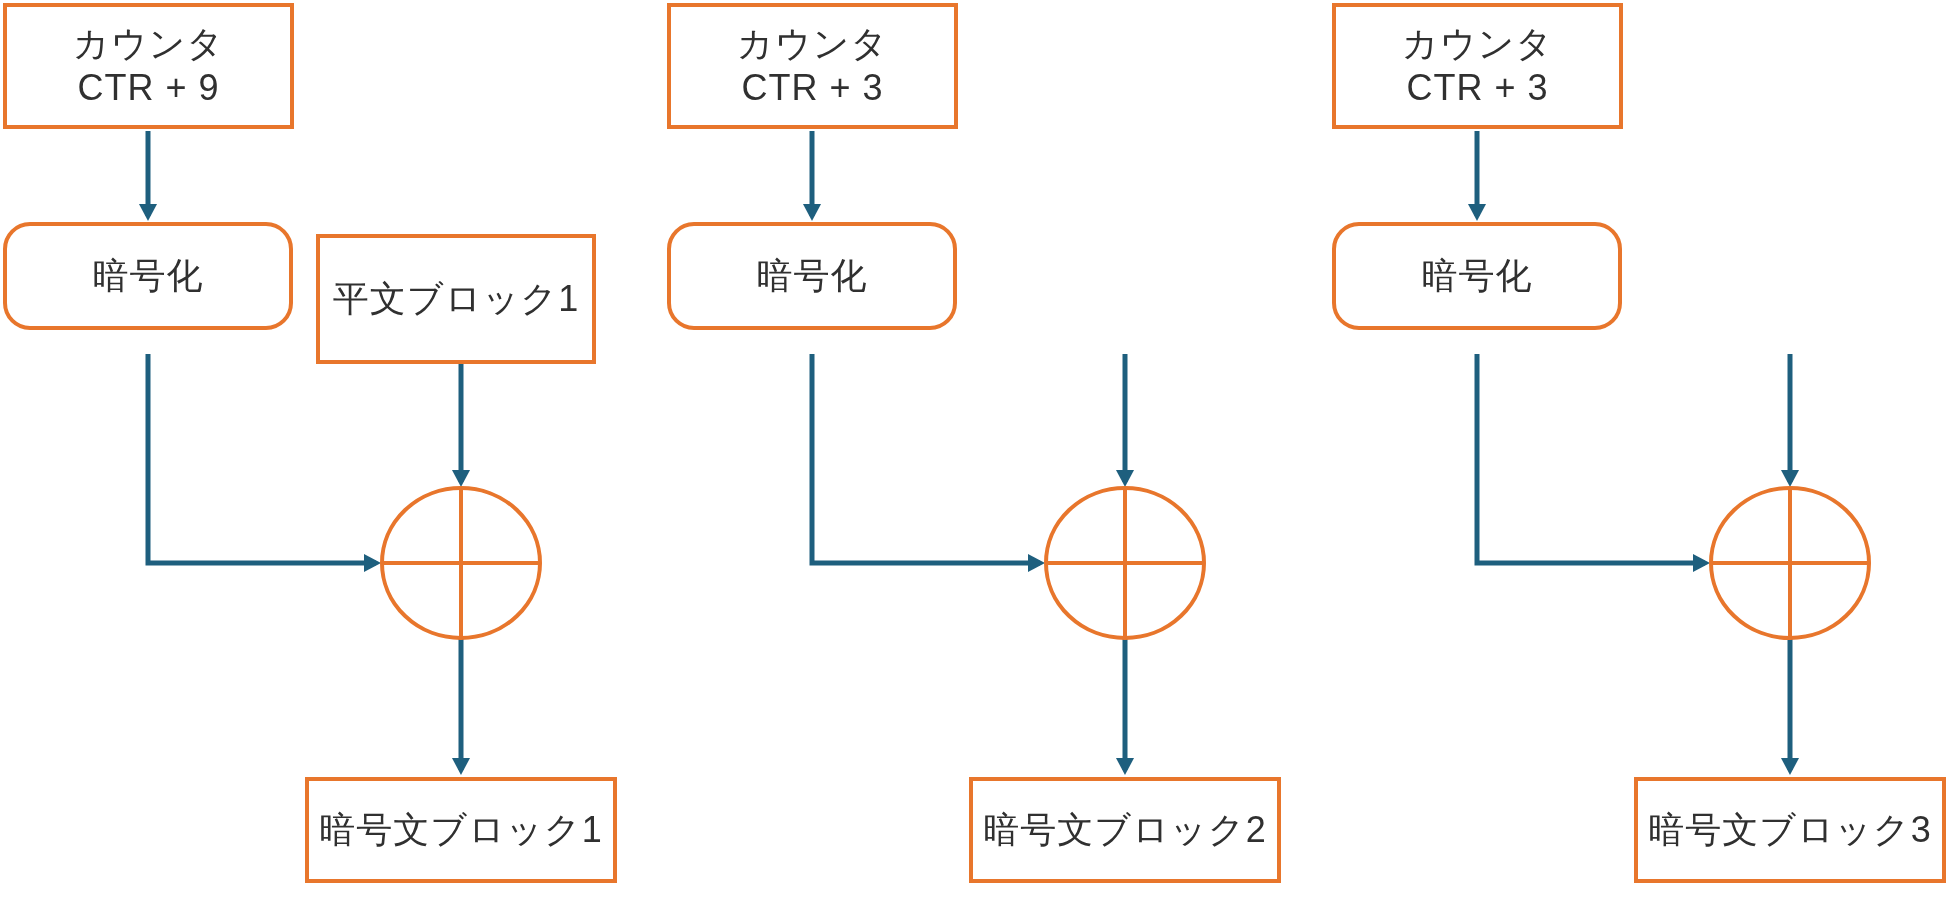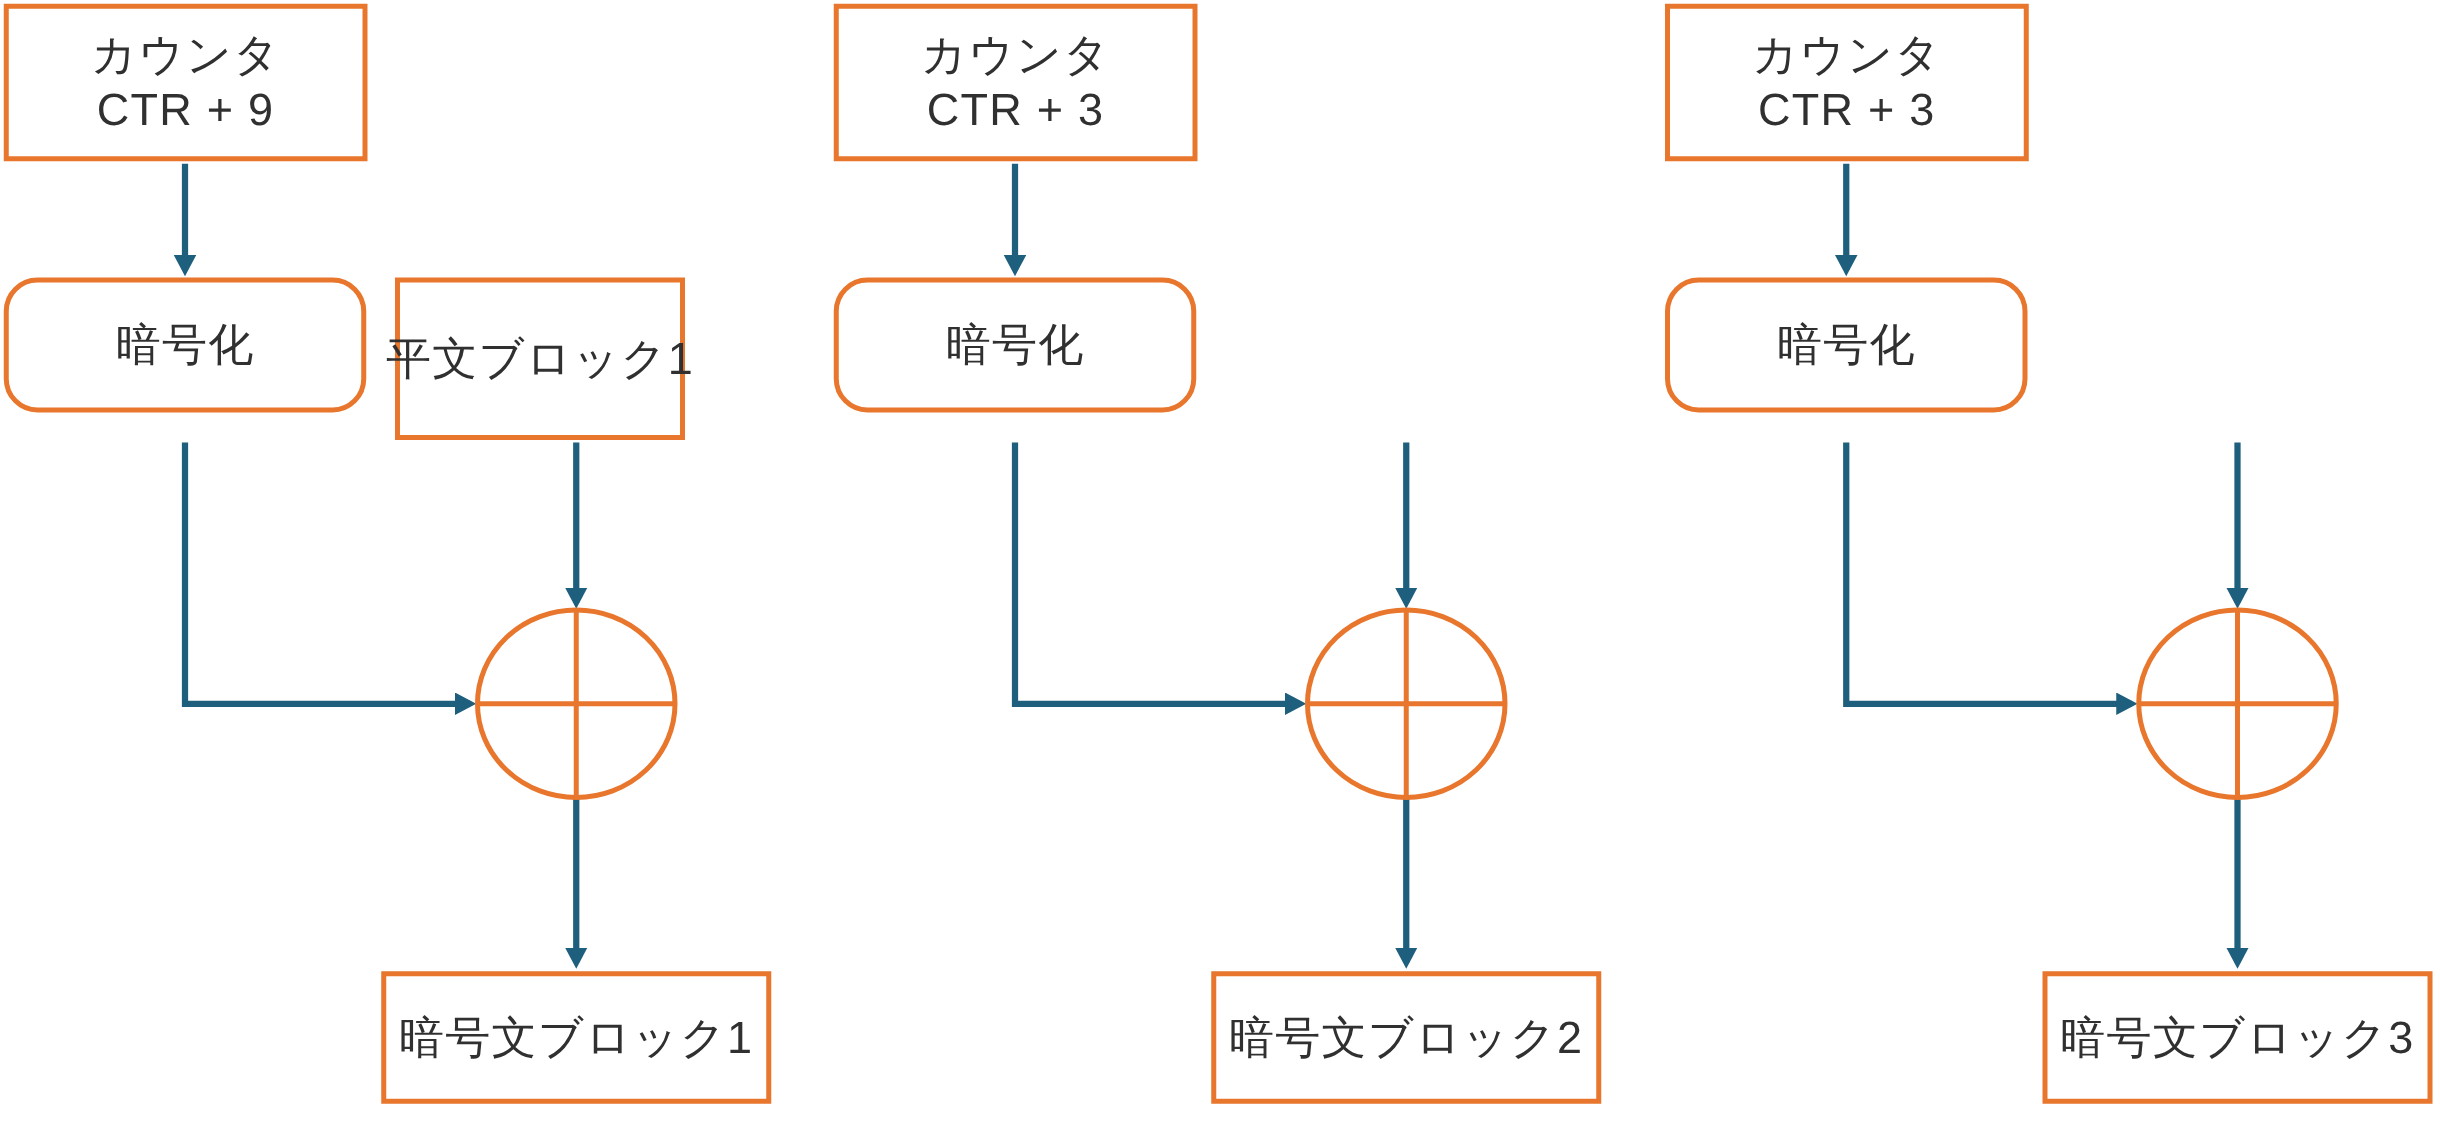--- a/index.html
+++ b/index.html
@@ -41,21 +41,21 @@
     justify-content:center;
     text-align:right;
     font-size:36px;
     line-height:1.22;
     letter-spacing:1px;
     color:var(--ink);
     white-space:nowrap;
   }
   .box-counter{left:3px;top:3px;width:291px;height:126px;}
   .box-encrypt{left:3px;top:222px;width:290px;height:108px;border-radius:27px;}
-  .box-plain{left:316px;top:222px;width:232px;height:130px;}
+  .box-plain{left:316px;top:234px;width:280px;height:130px;}
   .box-cipher{left:305px;top:777px;width:312px;height:106px;}
   .flowline{stroke:var(--blue);stroke-width:5;fill:none;}
   .xorline{stroke:var(--orange);stroke-width:4;fill:none;}
   .xorcircle{stroke:var(--orange);stroke-width:4;fill:none;}
   .arrowhead{fill:var(--blue);}
 </style>
 </head>
 <body>
 
 <div class="canvas">

